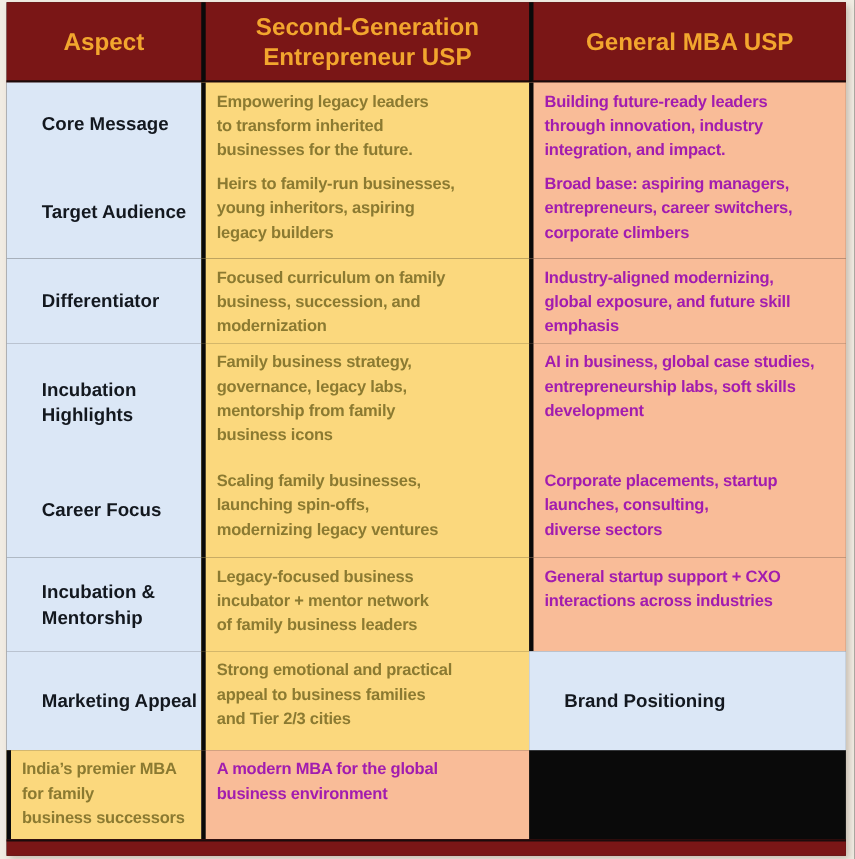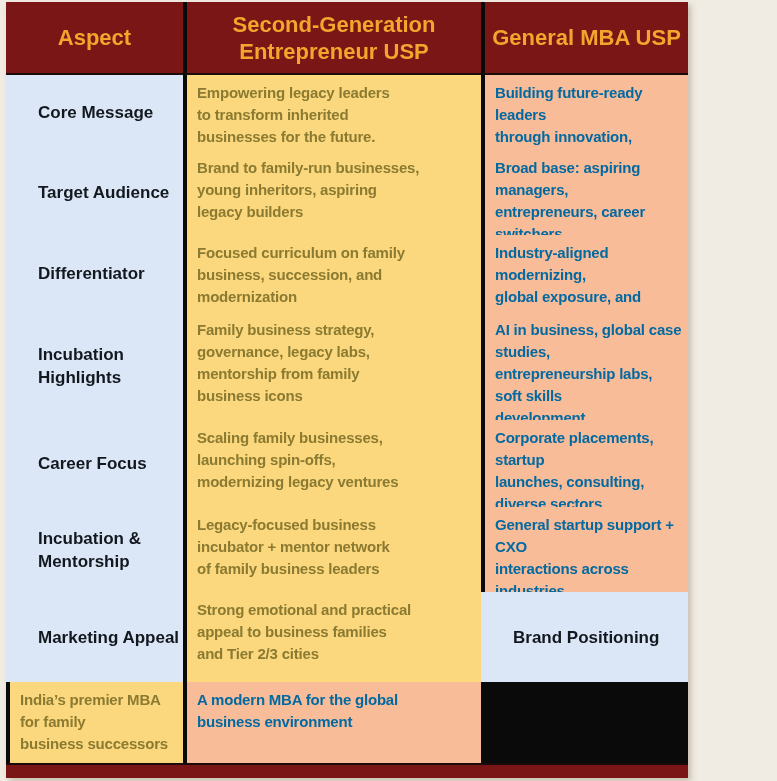--- a/index.html
+++ b/index.html
@@ -6,21 +6,21 @@
   body {
     width: 777px; height: 781px;
     background: #f1ece3;
     font-family: "Liberation Sans", sans-serif;
     overflow: hidden;
     position: relative;
   }
   .table {
     position: absolute;
     left: 6px; top: 2px;
-    width: 682px;
+    width: 763px;
     display: grid;
     grid-template-columns: 177px 298px 1fr;
     grid-template-rows: 73px 75px 85px 77px 108px 87px 85px 90px 81px 15px;
     box-shadow: 3px 3px 6px rgba(120,100,80,0.35);
     background: #0a0a0a;
   }
   .cell { box-sizing: border-box; overflow: hidden; }
   .th {
     background: #7a1616;
     color: #f2a62e;
@@ -45,21 +45,21 @@
   }
   .usp {
     font-weight: bold;
     font-size: 15px;
     line-height: 22px;
     letter-spacing: -0.2px;
     padding: 7px 6px 0 10px;
     white-space: pre-line;
   }
   .sge { background: #fbd87d; color: #8b7a31; }
-  .mba { background: #f9bc98; color: #0369a1; }
+  .mba { background: #f9bc98; color: #a21caf; }
   .footer-band {
     grid-column: 1 / -1;
     background: #7a1616;
     border-top: 2px solid #1c0b0b;
   }
 </style>
 </head>
 <body>
 
 <div class="table">
@@ -71,21 +71,21 @@
 
   <div class="cell aspect">Core Message</div>
   <div class="cell usp sge col2">Empowering legacy leaders
 to transform inherited
 businesses for the future.</div>
   <div class="cell usp mba col3">Building future-ready leaders
 through innovation, industry
 integration, and impact.</div>
 
   <div class="cell aspect">Target Audience</div>
-  <div class="cell usp sge col2">Brand to family-run businesses,
+  <div class="cell usp sge col2">Heirs to family-run businesses,
 young inheritors, aspiring
 legacy builders</div>
   <div class="cell usp mba col3">Broad base: aspiring managers,
 entrepreneurs, career switchers,
 corporate climbers</div>
 
   <div class="cell aspect">Differentiator</div>
   <div class="cell usp sge col2">Focused curriculum on family
 business, succession, and
 modernization</div>

